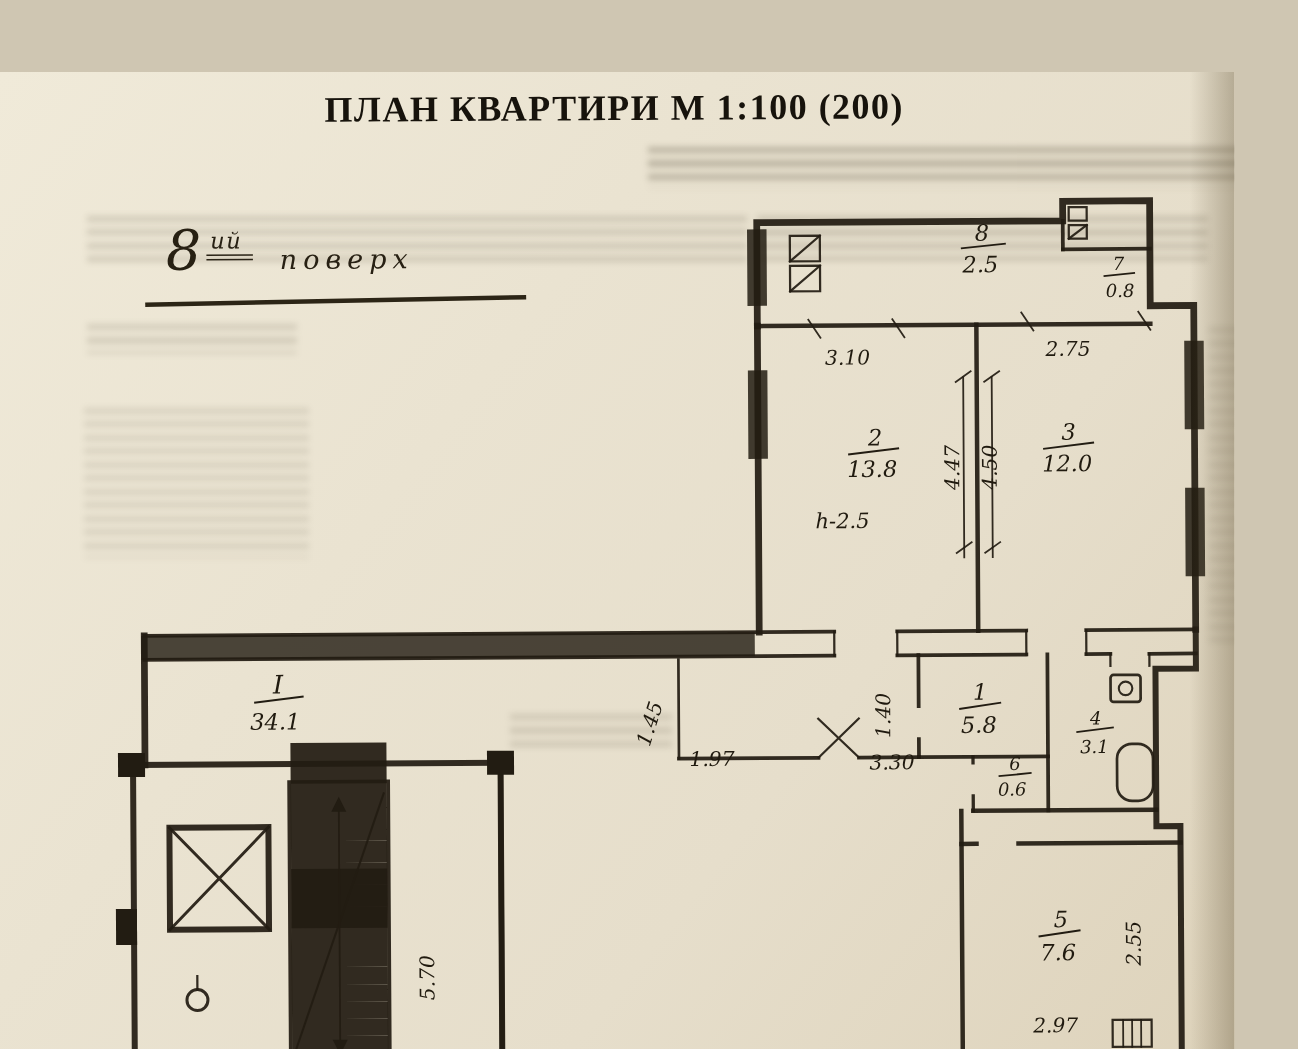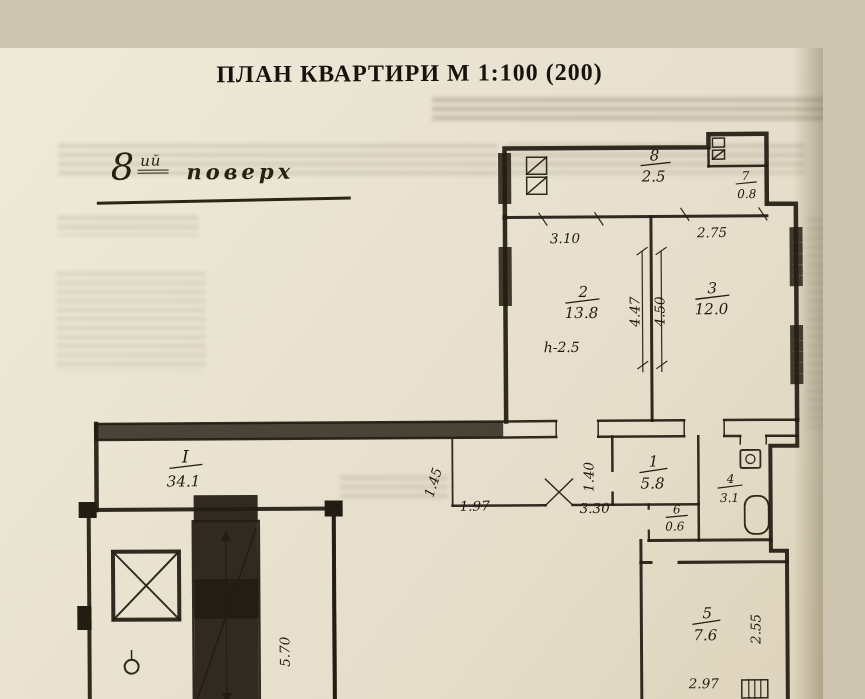--- a/index.html
+++ b/index.html
@@ -16,21 +16,21 @@
     font-size:24px;letter-spacing:1px;color:#17130c;
   }
   .floor-note{
     position:absolute;left:112px;top:96px;color:#272013;font-style:italic;white-space:nowrap;
   }
   .fn-num{font-size:37px;}
   .fn-suffix{
     display:inline-block;font-size:15px;transform:translateY(-14px);
     border-bottom:4px double #2a2316;padding:0 7px 0 3px;margin-left:3px;letter-spacing:1px;
   }
-  .fn-word{font-size:21px;margin-left:18px;letter-spacing:4px;font-weight:bold;}
+  .fn-word{font-size:18px;margin-left:18px;letter-spacing:4px;}
   .fn-line{position:absolute;left:98px;top:150px;width:254px;height:2.5px;background:#2c2516;transform:rotate(-0.8deg);}
   .bleed{
     position:absolute;filter:blur(2.2px);
     background-image:repeating-linear-gradient(180deg,#6f6754 0 4px,transparent 4px 9px);
     pointer-events:none;
   }
   .edge-right{position:absolute;top:0;right:0;width:30px;height:100%;
     background:linear-gradient(90deg,rgba(101,87,58,0),rgba(101,87,58,0.38));}
   .edge-bottom{position:absolute;left:0;bottom:0;width:100%;height:16px;
     background:linear-gradient(180deg,rgba(101,87,58,0),rgba(101,87,58,0.18));}

